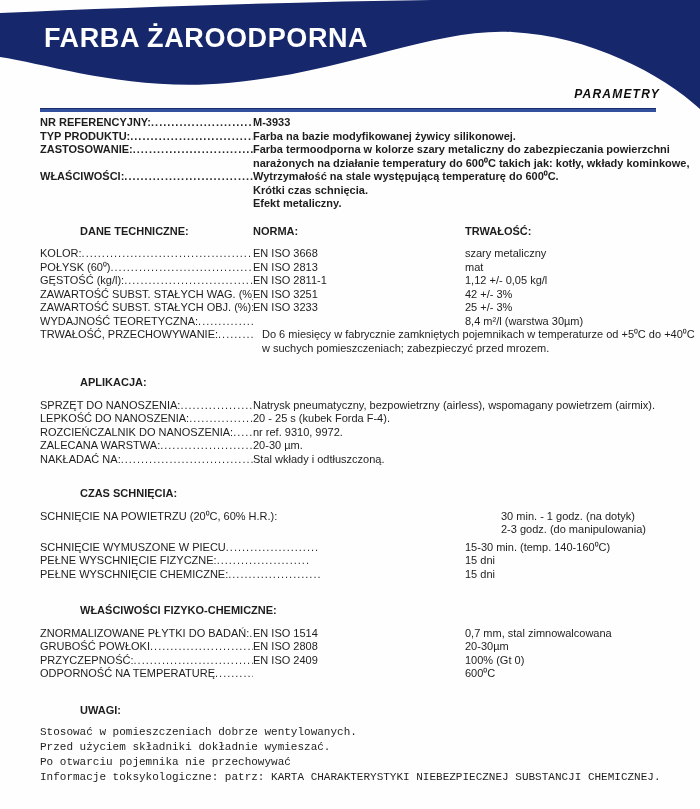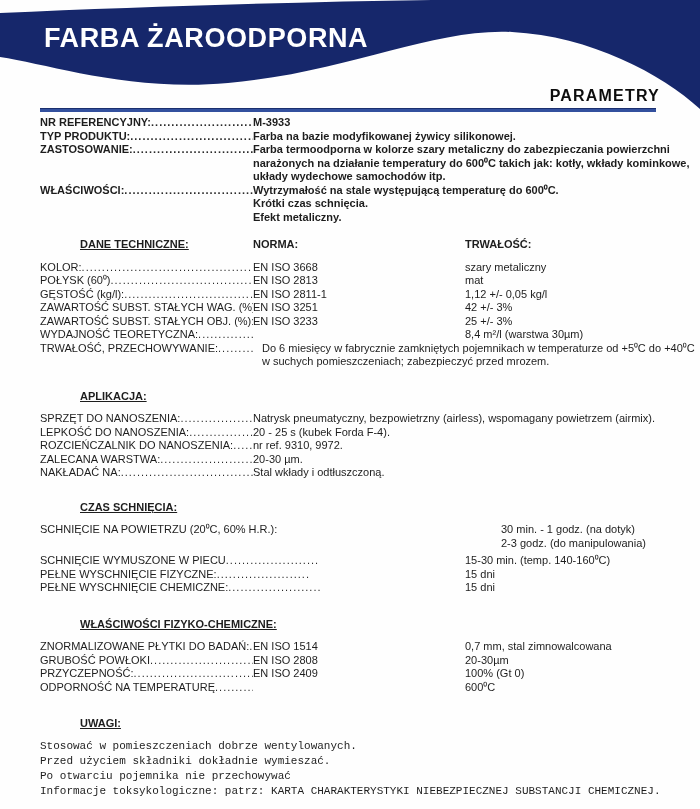--- a/index.html
+++ b/index.html
@@ -3,40 +3,40 @@
 <meta charset="utf-8">
 <style>
   html,body{margin:0;padding:0;background:#ffffff;}
   body{width:700px;height:809px;font-family:"Liberation Sans",sans-serif;color:#1d1d1d;}
   .page{position:relative;width:700px;height:809px;background:#fefefe;overflow:hidden;}
 
   
   .banner-svg{position:absolute;top:0;left:0;width:700px;height:130px;}
   .banner-title{position:absolute;top:23px;left:44px;color:#ffffff;font-size:27px;font-weight:bold;
     letter-spacing:0.6px;white-space:nowrap;}
-  .parametry{position:absolute;top:87px;right:40px;color:#0d0d0d;font-size:16px;font-weight:bold;
-    letter-spacing:1.2px;}
+  .parametry{position:absolute;top:87px;right:40px;color:#0d0d0d;font-size:12px;font-weight:bold;
+    letter-spacing:1.2px;font-style:italic;}
   .header-rule{position:absolute;top:108px;left:40px;width:616px;height:3px;background:#33509e;
     border-top:1px solid #1b2f6e;}
 
   
   .content{position:absolute;top:116px;left:40px;width:616px;font-size:11px;line-height:13.5px;}
   .row{display:flex;align-items:flex-start;}
   .b{font-weight:bold;}
   .lab{flex:0 0 213px;display:flex;overflow:hidden;min-width:0;}
   .lab > .txt{white-space:nowrap;}
   .dots{flex:1 1 auto;min-width:0;overflow:hidden;white-space:nowrap;letter-spacing:1px;color:#2a2a2a;}
   .val{flex:1;min-width:0;}
   .val div{white-space:nowrap;}
   .norma{flex:0 0 212px;white-space:nowrap;}
   .wart{flex:1;white-space:nowrap;}
   .spanval{flex:1;min-width:0;}
   .spanval div{white-space:nowrap;padding-left:9px;}
 
-  .sec{font-weight:bold;text-decoration:underline;white-space:nowrap;padding-left:40px;}
+  .sec{font-weight:bold;white-space:nowrap;padding-left:40px;}
   .sec-row{margin:14px 0 9px;}
   .hd{margin:21px 0 9px;}
   .hd-fiz{margin:23px 0 9px;}
   .hd-uw{margin:23px 0 8px;}
 
   .lab-wide{flex:0 0 425px;display:flex;overflow:hidden;min-width:0;}
   .lab-wide > .txt{white-space:nowrap;}
   .dots-short{flex:0 0 92px;width:92px;overflow:hidden;white-space:nowrap;letter-spacing:1px;color:#2a2a2a;}
   .czas-row1{margin-bottom:4px;gap:36px;}
 
@@ -76,21 +76,20 @@
           </div>
       </div>
       <div class="row b">
         <div class="lab">
             <span class="txt">ZASTOSOWANIE:</span>
             <span class="dots">............................................................................................................................................................................................................................</span>
           </div>
         <div class="val">
           <div>Farba termoodporna w kolorze szary metaliczny do zabezpieczania powierzchni</div>
           <div>narażonych na działanie temperatury do 600⁰C takich jak: kotły, wkłady kominkowe,</div>
-          <div>układy wydechowe samochodów itp.</div>
         </div>
       </div>
       <div class="row b">
         <div class="lab">
             <span class="txt">WŁAŚCIWOŚCI:</span>
             <span class="dots">............................................................................................................................................................................................................................</span>
           </div>
         <div class="val">
           <div>Wytrzymałość na stale występującą temperaturę do 600⁰C.</div>
           <div>Krótki czas schnięcia.</div>

